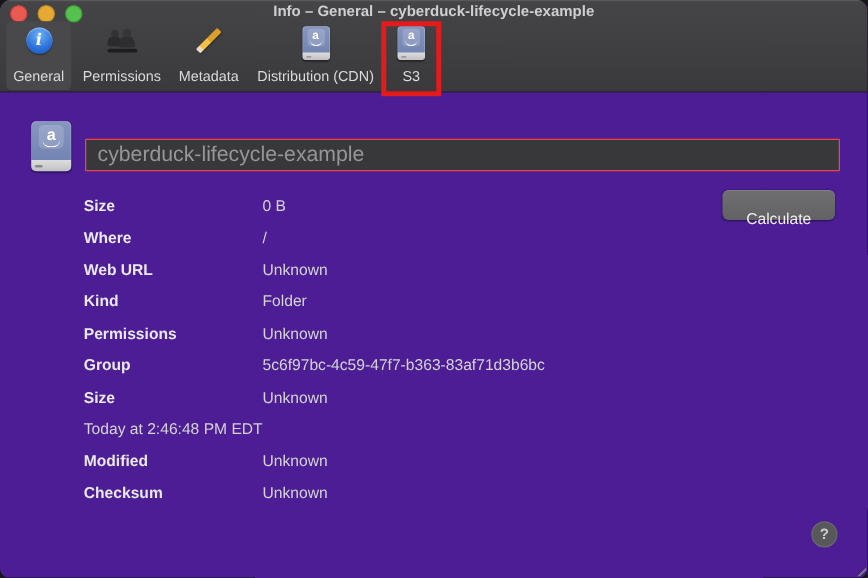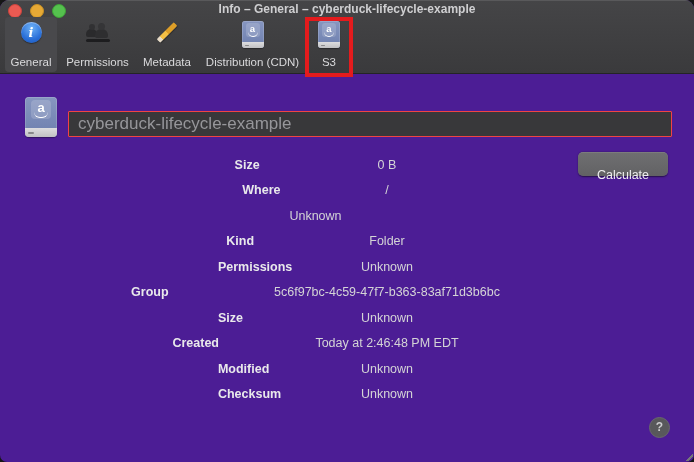--- a/index.html
+++ b/index.html
@@ -87,21 +87,21 @@
   }
   
   .header-icon{position:absolute;left:25px;top:97px;}
   .name-field{
     position:absolute;left:68px;top:111px;width:604px;height:26px;box-sizing:border-box;
     background:#38383a;border:1px solid #ef4444;border-radius:1px;
     color:#96969a;font-size:17px;padding:0 9px;outline:none;
     font-family:"Liberation Sans","DejaVu Sans",sans-serif;
   }
   .details{position:absolute;left:67px;top:152px;right:130px;}
-  .row{height:25.5px;display:flex;align-items:center;justify-content:center;}
+  .row{height:25.5px;display:flex;align-items:center;}
   .row .lbl{width:143px;flex:0 0 143px;font-size:12.5px;font-weight:bold;color:#e9e9eb;}
   .row .val{font-size:12.5px;color:#d4d4d6;white-space:nowrap;}
   .calc-btn{
     position:absolute;right:26px;top:152px;width:90px;height:22px;
     background:linear-gradient(#6f6f71,#626264);border:none;border-radius:5px;
     color:#eeeeef;font-size:12.5px;line-height:22px;text-align:center;padding:12px;
     font-family:"Liberation Sans","DejaVu Sans",sans-serif;
     box-shadow:0 0.5px 1.5px rgba(0,0,0,.5),inset 0 0.5px 0 rgba(255,255,255,.18);
   }
   .help-btn{
@@ -205,40 +205,40 @@
   <div class="details">
     <div class="row">
       <span class="lbl">Size</span>
       <span class="val">0 B</span>
     </div>
     <div class="row">
       <span class="lbl">Where</span>
       <span class="val">/</span>
     </div>
     <div class="row">
+      <span class="lbl">Web URL</span>
       <span class="val">Unknown</span>
     </div>
     <div class="row">
       <span class="lbl">Kind</span>
       <span class="val">Folder</span>
     </div>
     <div class="row">
       <span class="lbl">Permissions</span>
       <span class="val">Unknown</span>
     </div>
     <div class="row">
       <span class="lbl">Group</span>
       <span class="val">5c6f97bc-4c59-47f7-b363-83af71d3b6bc</span>
     </div>
     <div class="row">
       <span class="lbl">Size</span>
       <span class="val">Unknown</span>
     </div>
     <div class="row">
-      <span class="lbl">Created</span>
       <span class="val">Today at 2:46:48 PM EDT</span>
     </div>
     <div class="row">
       <span class="lbl">Modified</span>
       <span class="val">Unknown</span>
     </div>
     <div class="row">
       <span class="lbl">Checksum</span>
       <span class="val">Unknown</span>
     </div>

